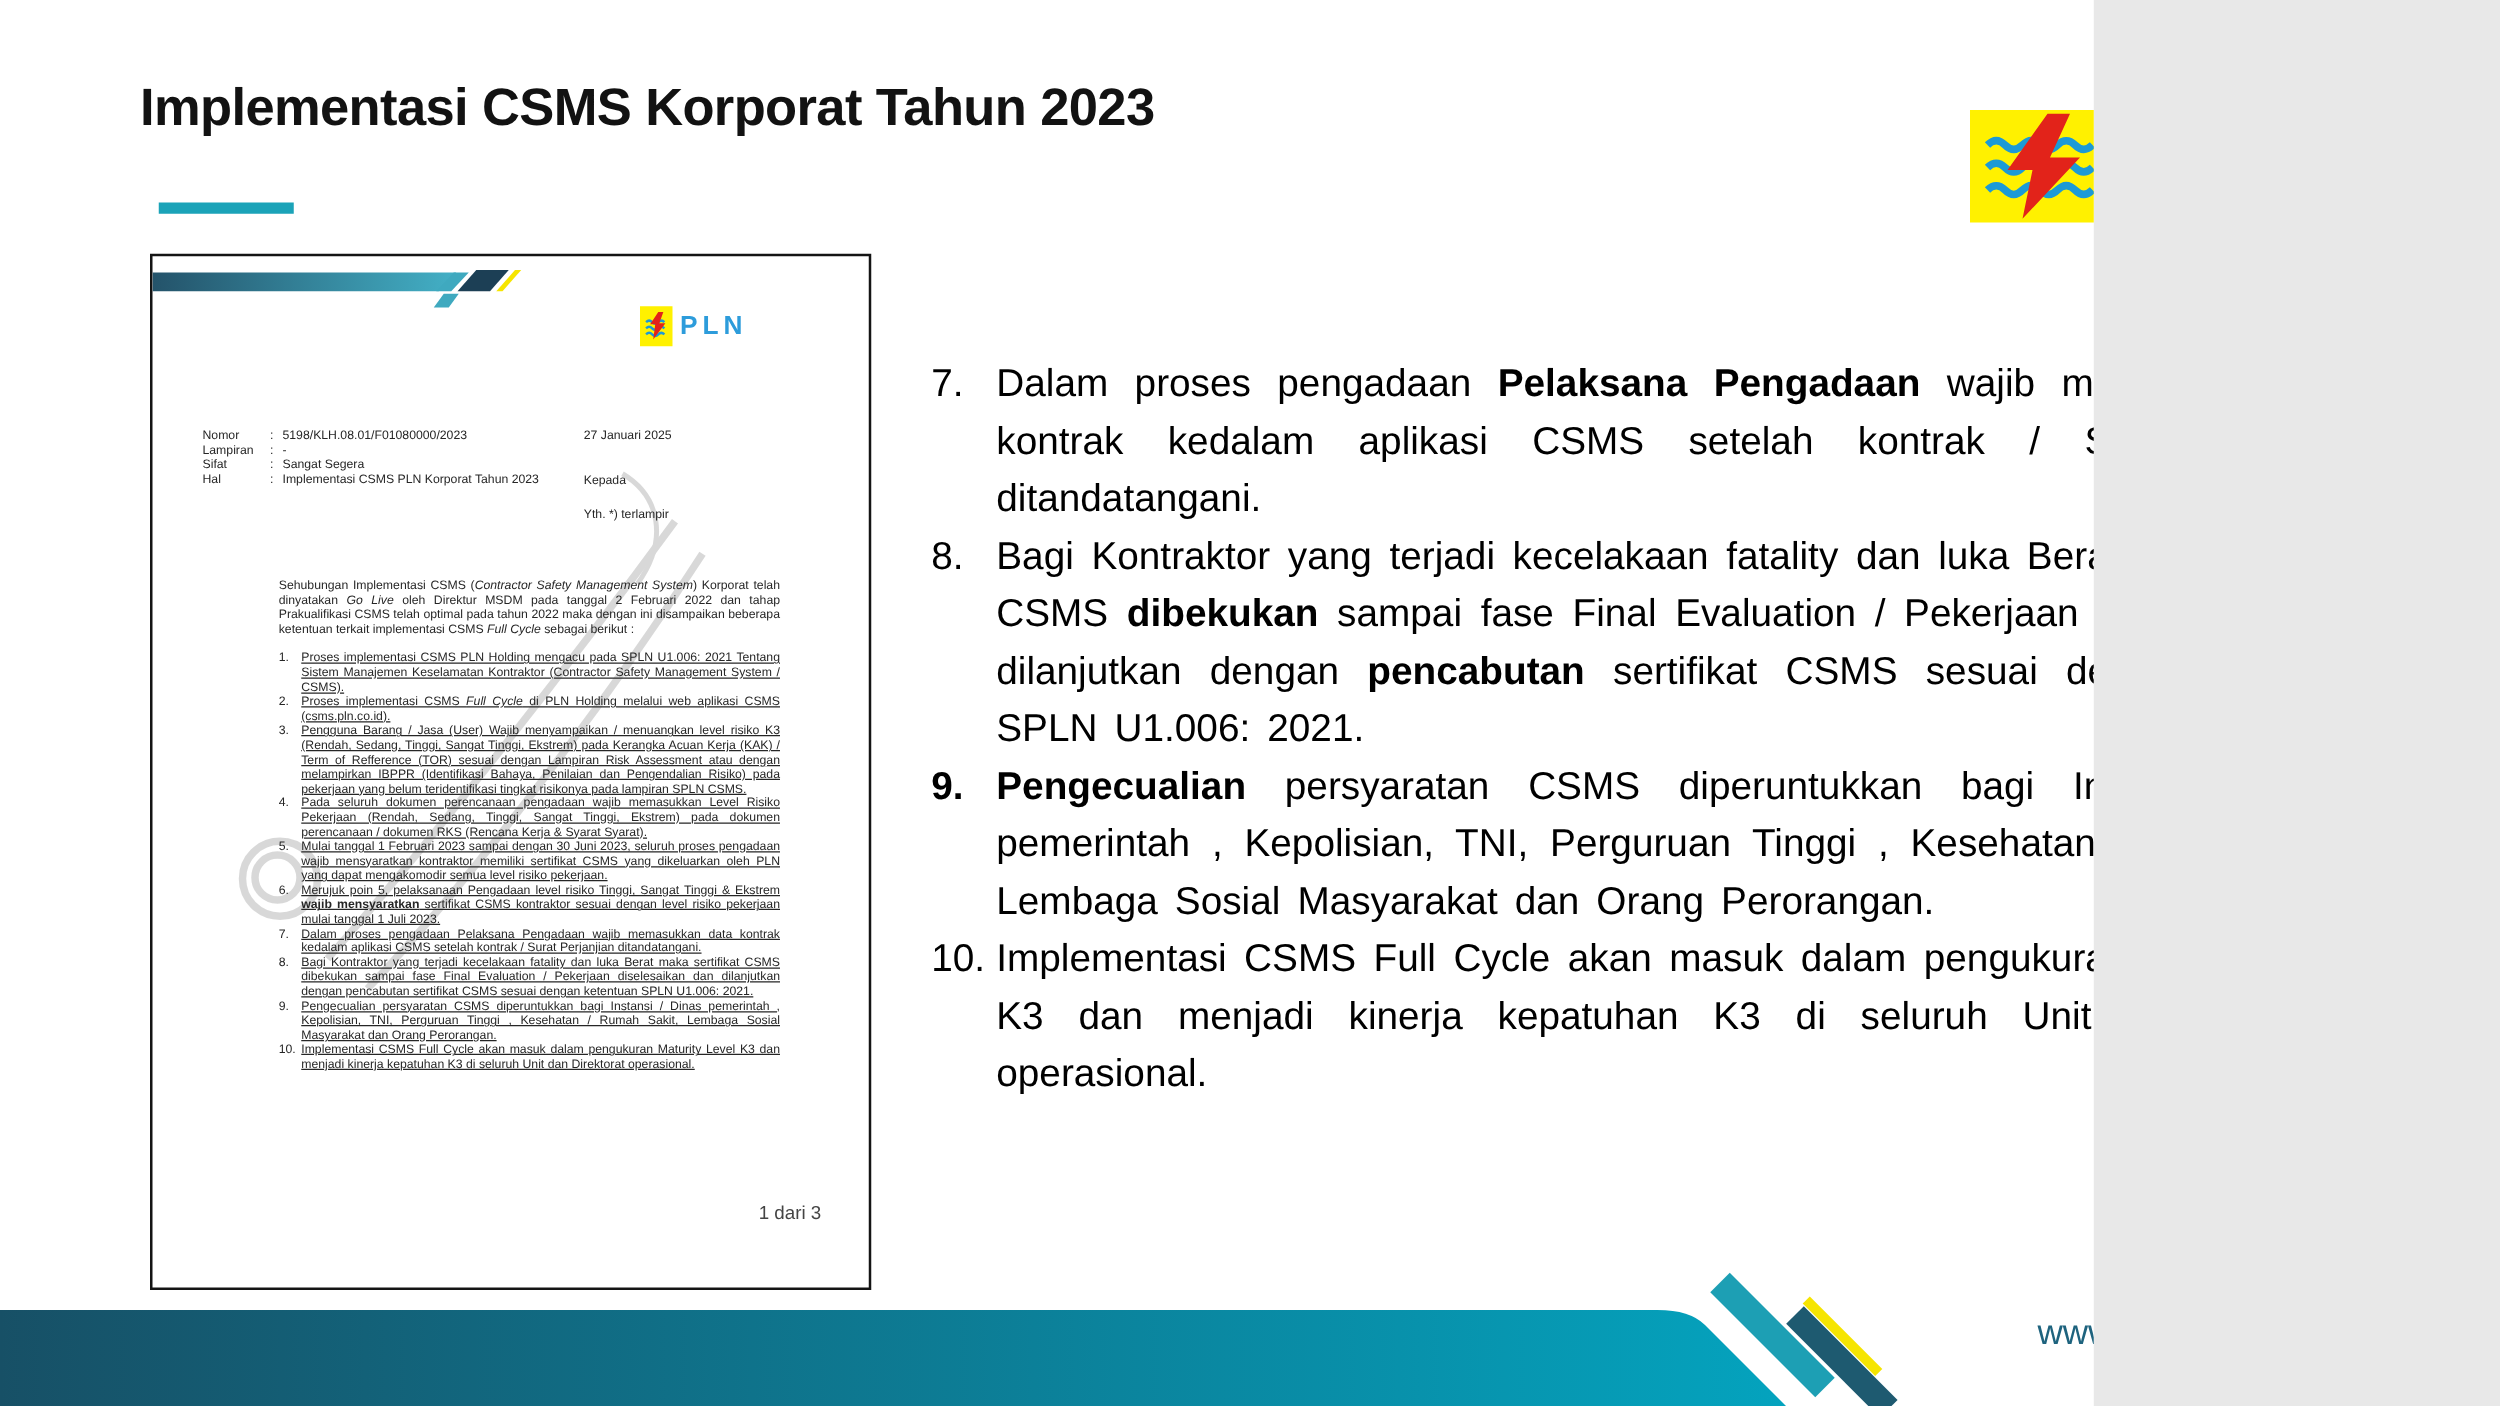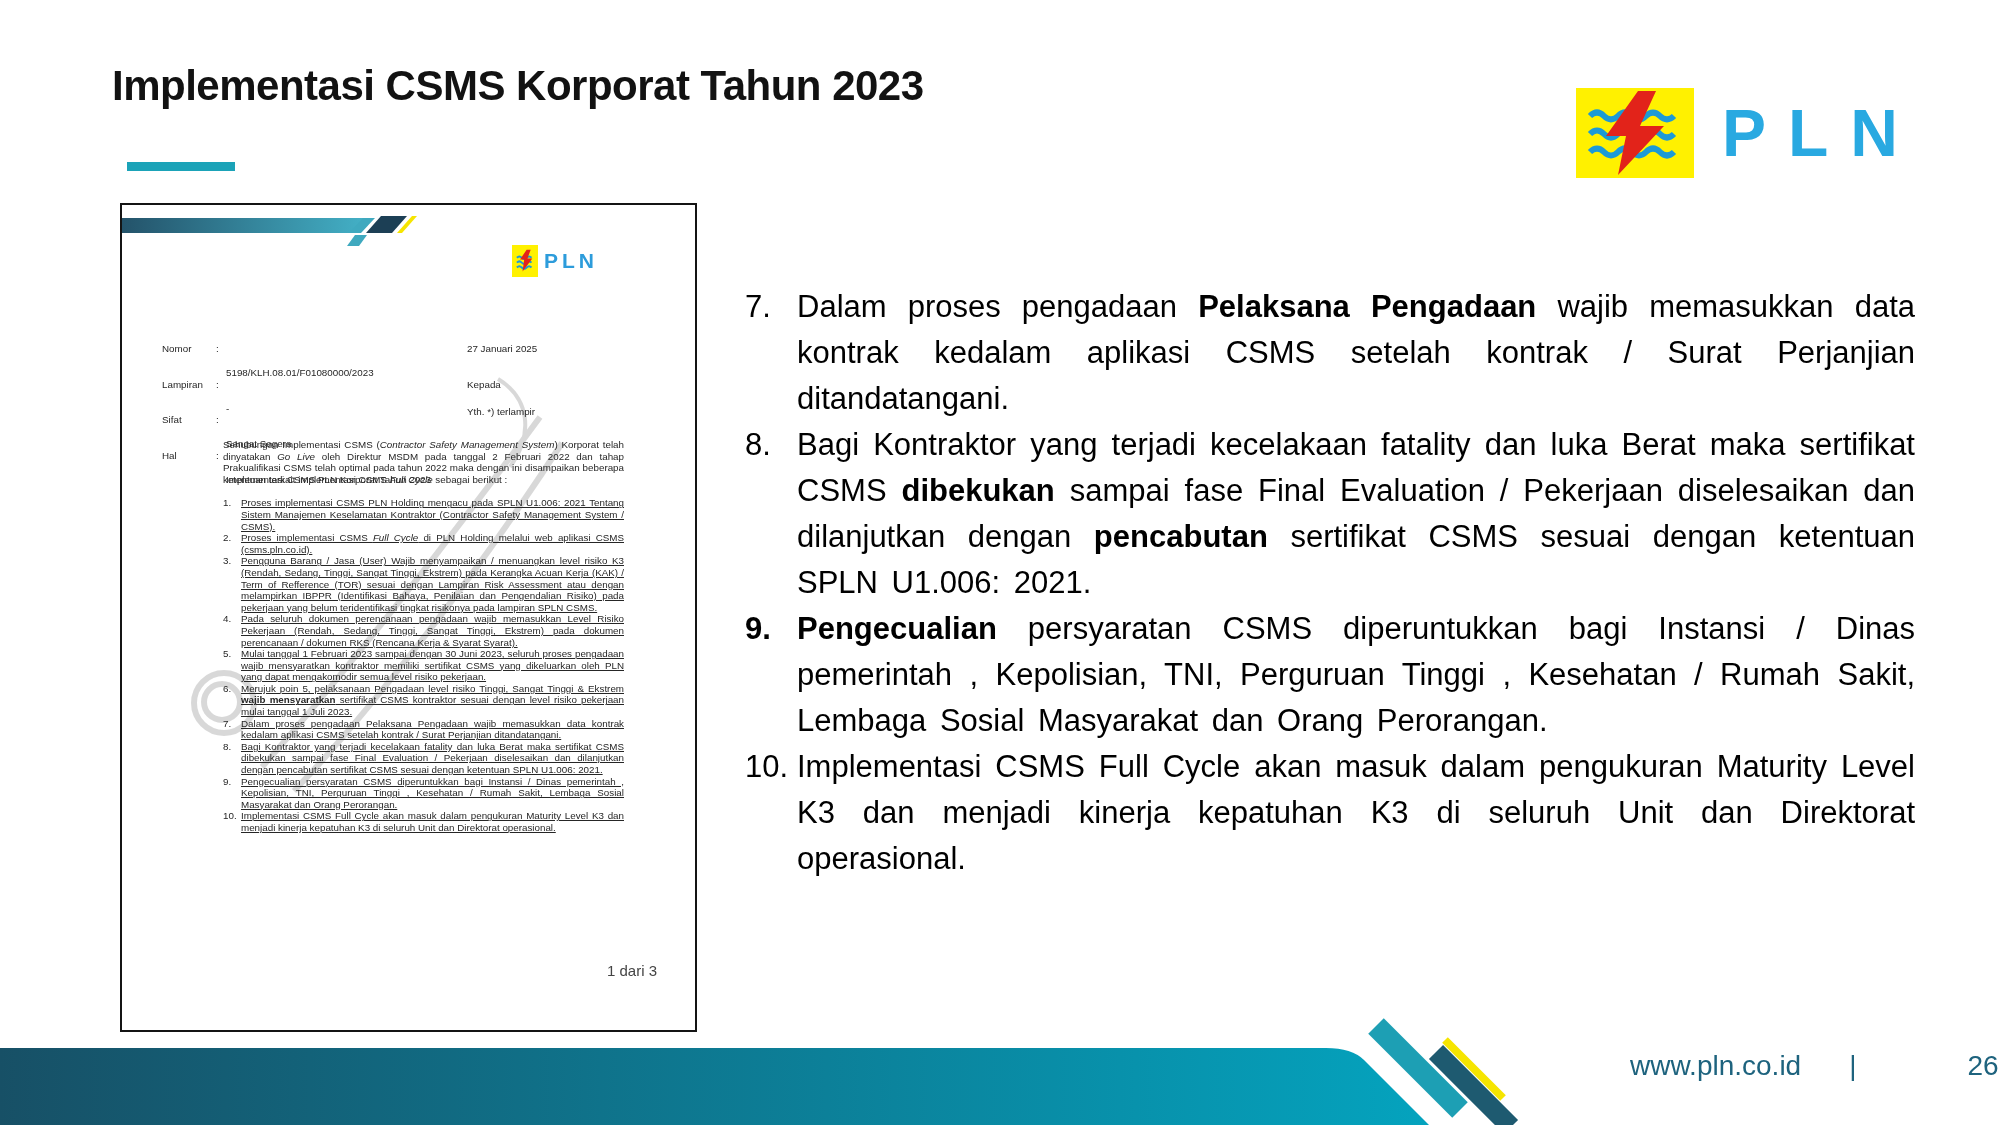--- a/index.html
+++ b/index.html
@@ -1,16 +1,16 @@
 <!DOCTYPE html>
 <html style="--accent_teal: #1BA3B8; --bar_dark: #175066; --bar_light: #04A3BE; --stripe_teal: #1D9FB4; --stripe_dark: #1E5A70; --stripe_yellow: #F6E500; --pln_blue: #29A9E1; --pln_yellow: #FFF100; --pln_red: #E2231A; --footer_text: #1E637E;"><head>
 <meta charset="utf-8">
 <style>
   html,body{margin:0;padding:0;background:#e8e8e8;}
-  .slide{position:relative;width:2000px;height:1125px;background:#fff;overflow:hidden;
+  .slide{position:relative;width:1675px;height:1125px;background:#fff;overflow:hidden;
          font-family:"Liberation Sans",sans-serif;color:#000;}
   .b{font-weight:700;}
   .i{font-style:italic;}
 
   
   .page-title{position:absolute;left:112px;top:62px;font-size:42px;font-weight:700;
               color:#121212;letter-spacing:-0.5px;}
   .title-underline{position:absolute;left:127px;top:162px;width:108px;height:9px;
                    background:var(--accent_teal,#1BA3B8);}
   .brand{position:absolute;left:1576px;top:88px;display:flex;align-items:center;gap:28px;}
@@ -23,25 +23,25 @@
           border:2px solid #141414;font-size:9.8px;line-height:11.6px;color:#262626;}
   .l-band{position:absolute;left:0;top:0;width:573px;height:50px;}
   .l-logo{position:absolute;left:390px;top:40px;display:flex;align-items:center;gap:6px;}
   .l-logo-box{width:26px;height:32px;background:var(--pln_yellow,#FFF100);
               display:flex;align-items:center;justify-content:center;}
   .l-logo-word{font-size:21px;font-weight:700;color:#2D9CDB;letter-spacing:4px;}
   .l-meta{position:absolute;left:40px;top:138px;width:505px;}
   .meta-row{display:flex;}
   .meta-label{width:54px;}
   .meta-colon{width:10px;}
-  .meta-value{width:238px;text-align:justify;margin-top:24px;}
+  .meta-value{width:238px;text-align:justify;}
   .meta-date{position:absolute;left:305px;top:0;}
   .meta-kepada{position:absolute;left:305px;top:36px;}
   .meta-yth{position:absolute;left:305px;top:63px;}
-  .l-body{position:absolute;left:101px;top:234px;width:401px;}
+  .l-body{position:absolute;left:101px;top:258px;width:401px;}
   .l-opening{text-align:justify;margin:0 0 12px 0;}
   .l-item{display:flex;}
   .l-num{width:18px;flex:none;}
   .l-txt{flex:1;text-align:justify;text-decoration:underline;}
   .l-footer{position:absolute;left:40px;top:760px;font-size:9px;line-height:15px;color:#333;}
   .l-page{position:absolute;right:38px;top:760px;font-size:15px;color:#444;}
   .l-watermark{position:absolute;left:0;top:0;pointer-events:none;}
 
   
   .main-list{position:absolute;left:745px;top:284px;width:1170px;font-size:31px;

